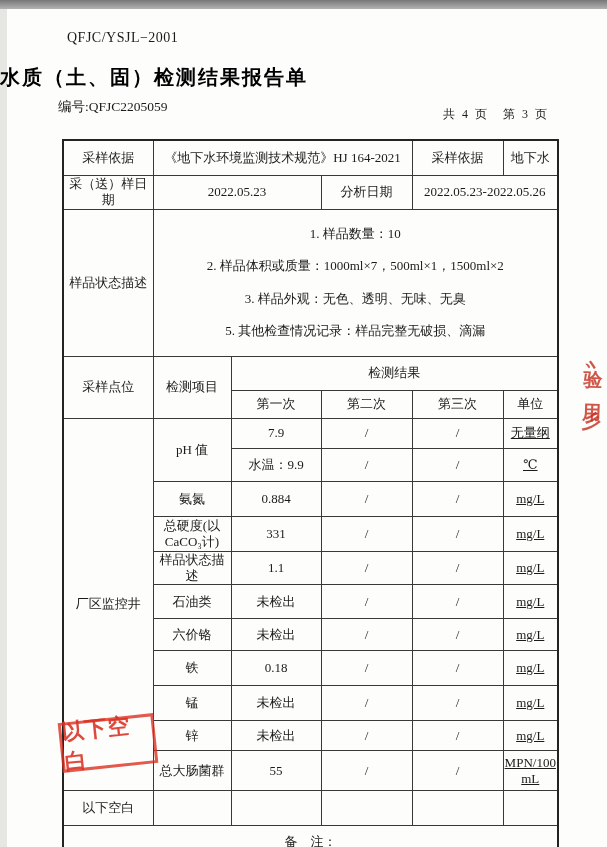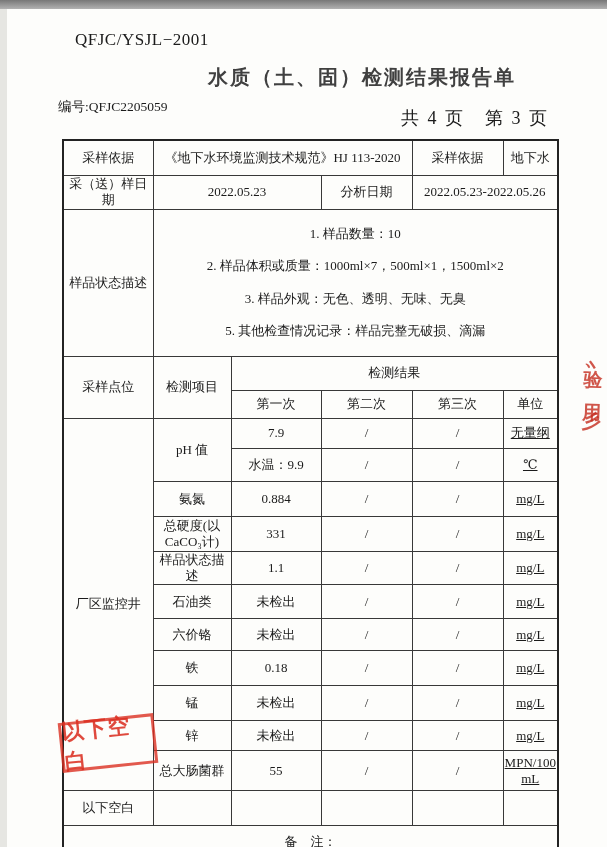--- a/index.html
+++ b/index.html
@@ -5,26 +5,26 @@
   html,body{margin:0;padding:0;}
   body{
     width:607px;height:847px;position:relative;overflow:hidden;
     background:#fdfdfb;
     font-family:"Liberation Serif","DejaVu Serif",serif;
     color:#1b1b1b;
   }
   .top-band{position:absolute;left:0;top:0;width:607px;height:9px;
     background:linear-gradient(#777,#b2b2b2);}
   .left-band{position:absolute;left:0;top:9px;width:7px;height:838px;background:#e6e6e2;}
-  .doc-code{position:absolute;left:75px;top:30px;font-size:17px;letter-spacing:.5px;}
-  .title{position:absolute;left:0;top:64px;width:516px;text-align:right;
+  .doc-code{position:absolute;left:67px;top:30px;font-size:14px;letter-spacing:.5px;}
+  .title{position:absolute;left:0;top:64px;width:516px;text-align:left;
     font-family:"Liberation Sans","DejaVu Sans",sans-serif;
-    font-size:20px;font-weight:bold;letter-spacing:2px;color:#404040;}
+    font-size:20px;font-weight:bold;letter-spacing:2px;color:#000000;}
   .report-no{position:absolute;left:58px;top:98px;font-size:13.5px;}
-  .page-info{position:absolute;right:58px;top:106px;font-size:18px;letter-spacing:2px;}
+  .page-info{position:absolute;right:58px;top:106px;font-size:12px;letter-spacing:2px;}
   table.report{
     position:absolute;left:62px;top:139px;width:495px;
     border-collapse:collapse;table-layout:fixed;
     border:2.5px solid #232323;border-bottom-width:3.5px;
   }
   table.report td{
     border:1.5px solid #383838;
     text-align:center;vertical-align:middle;
     font-size:13px;padding:0;white-space:pre-line;line-height:1.25;
     overflow:hidden;
@@ -72,21 +72,21 @@
       <col style="width:78px">
       <col style="width:90px">
     <col style="width:91px">
       <col style="width:91px">
       <col style="width:55px">
   </colgroup>
 
   <tbody>
       <tr style="height:35px">
     <td class="lbl">采样依据</td>
-    <td colspan="3">《地下水环境监测技术规范》HJ 113-2020</td>
+    <td colspan="3">《地下水环境监测技术规范》HJ 164-2021</td>
     <td class="lbl">采样依据</td>
     <td>地下水</td>
   </tr>
 
   <tr style="height:34px">
     <td class="small-lbl">采（送）样日期</td>
     <td colspan="2">2022.05.23</td>
     <td class="lbl">分析日期</td>
     <td colspan="2">2022.05.23-2022.05.26</td>
   </tr>

